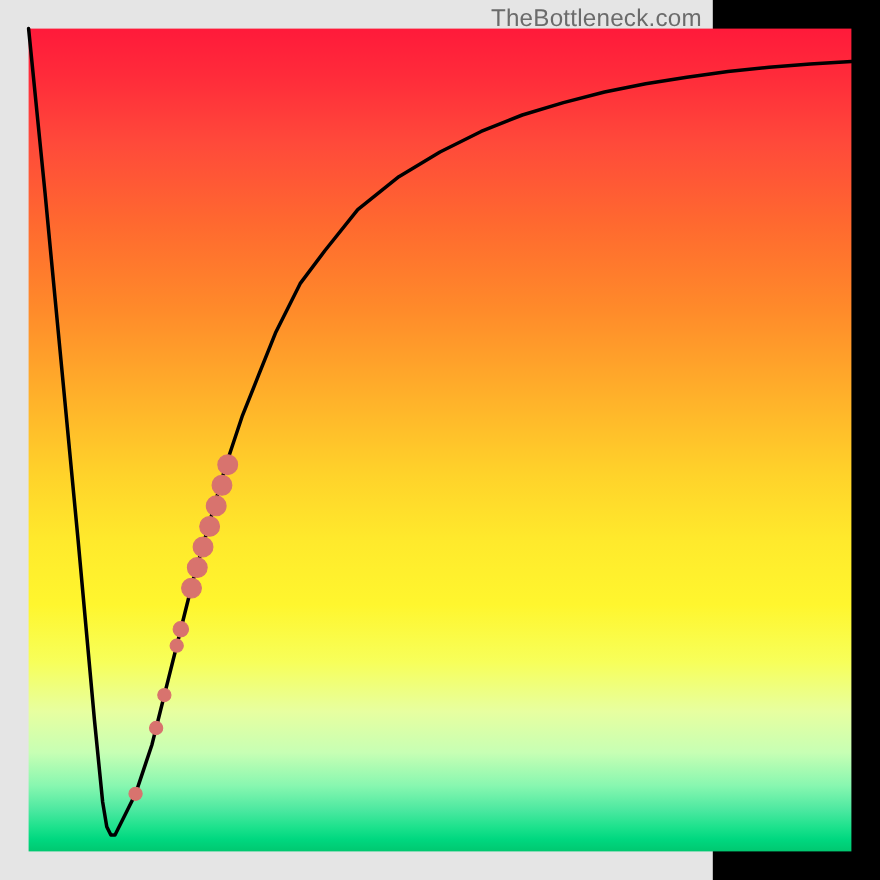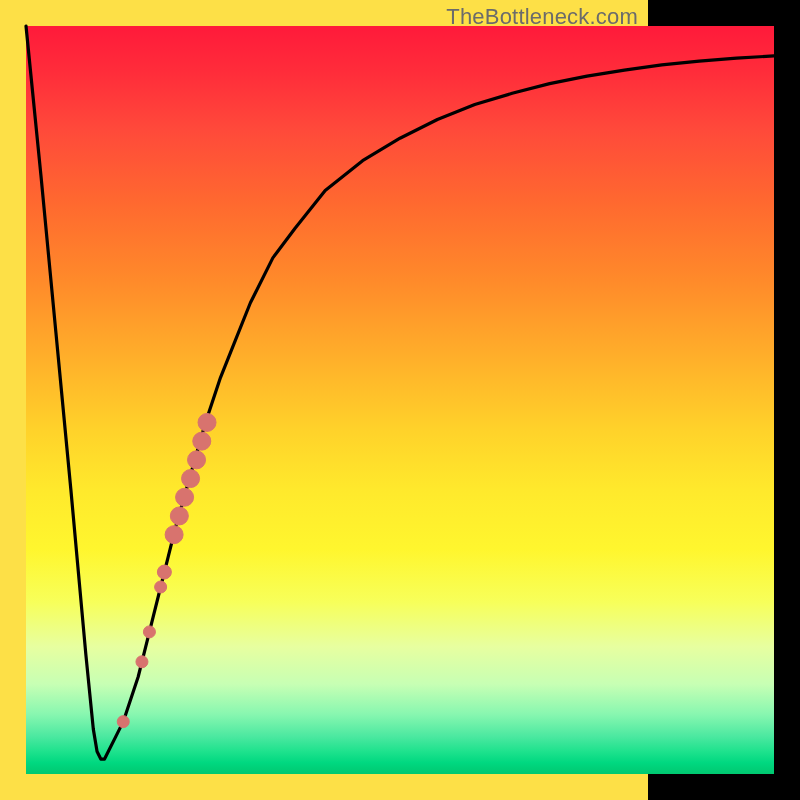--- a/index.html
+++ b/index.html
@@ -8,21 +8,21 @@
     width: 800px;
     height: 800px;
     overflow: hidden;
     background: #000;
     font-family: Arial, Helvetica, sans-serif;
   }
   .frame {
     position: relative;
     width: 648px;
     height: 800px;
-    background: #fde047;
+    background: #e5e5e5;
   }
   .plot-area {
     position: absolute;
     left: 26px;
     top: 26px;
     width: 748px;
     height: 748px;
     
     background: linear-gradient(to bottom,
       #ff1a3a 0%,

